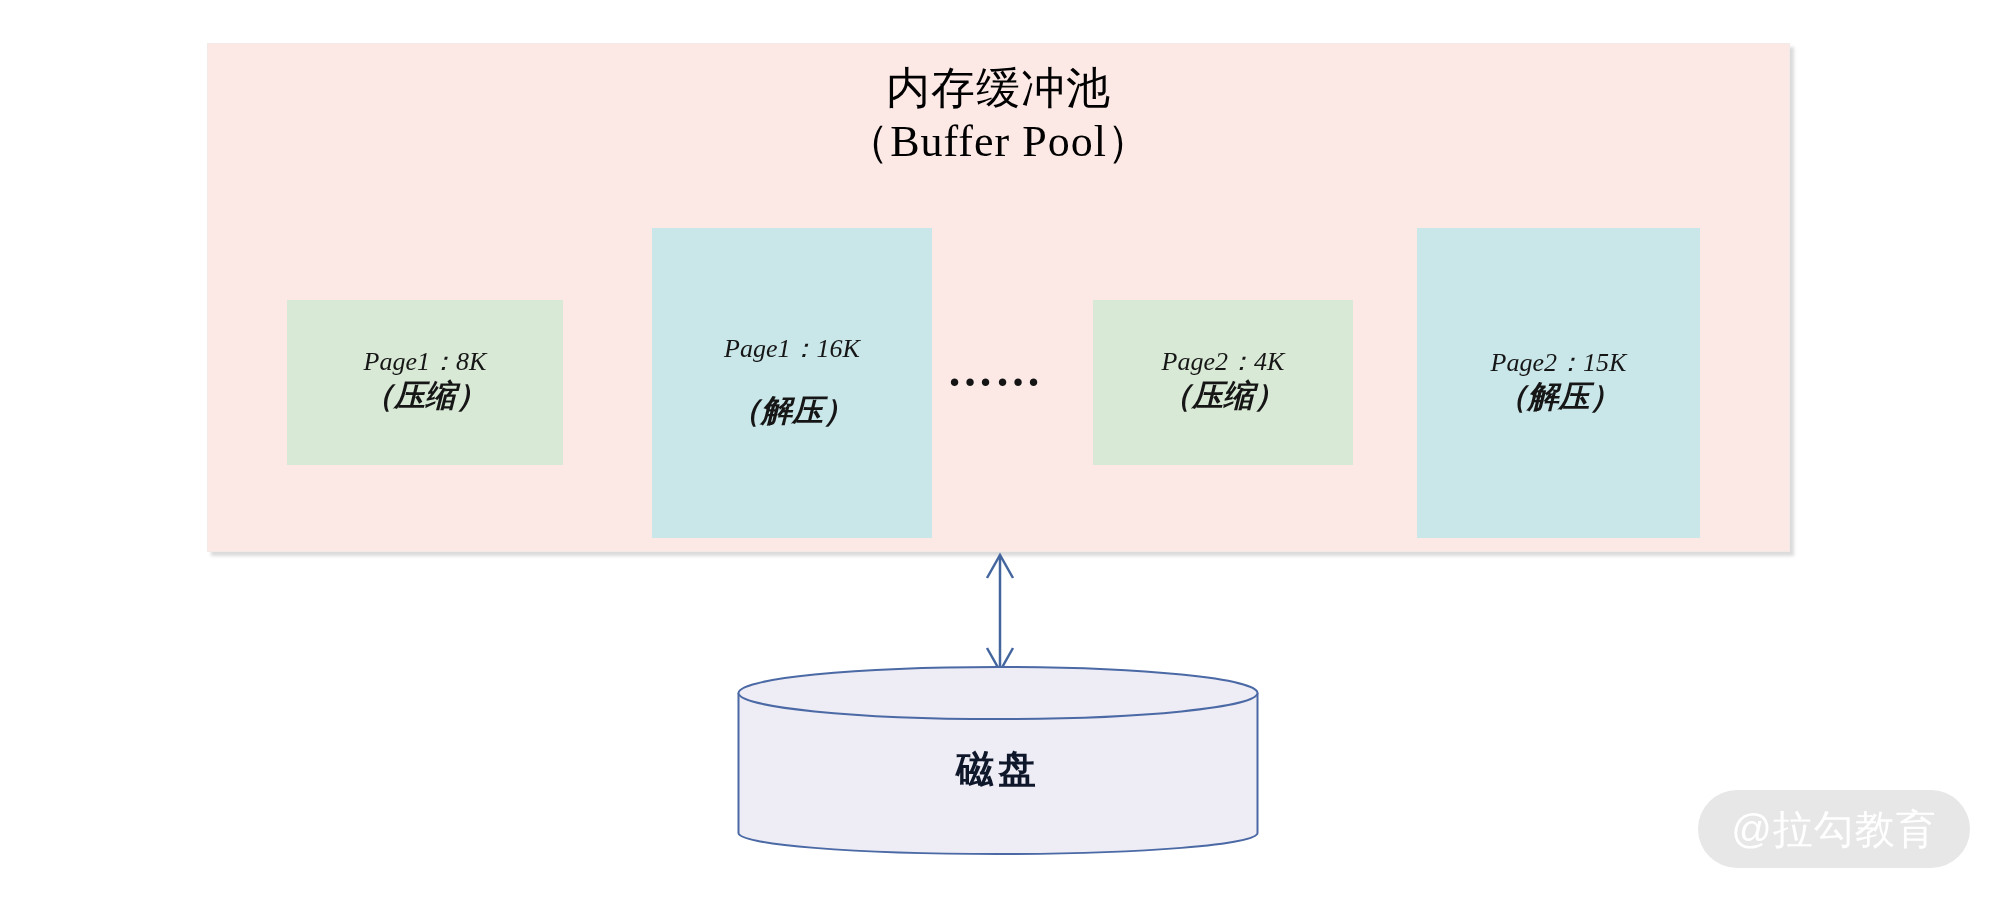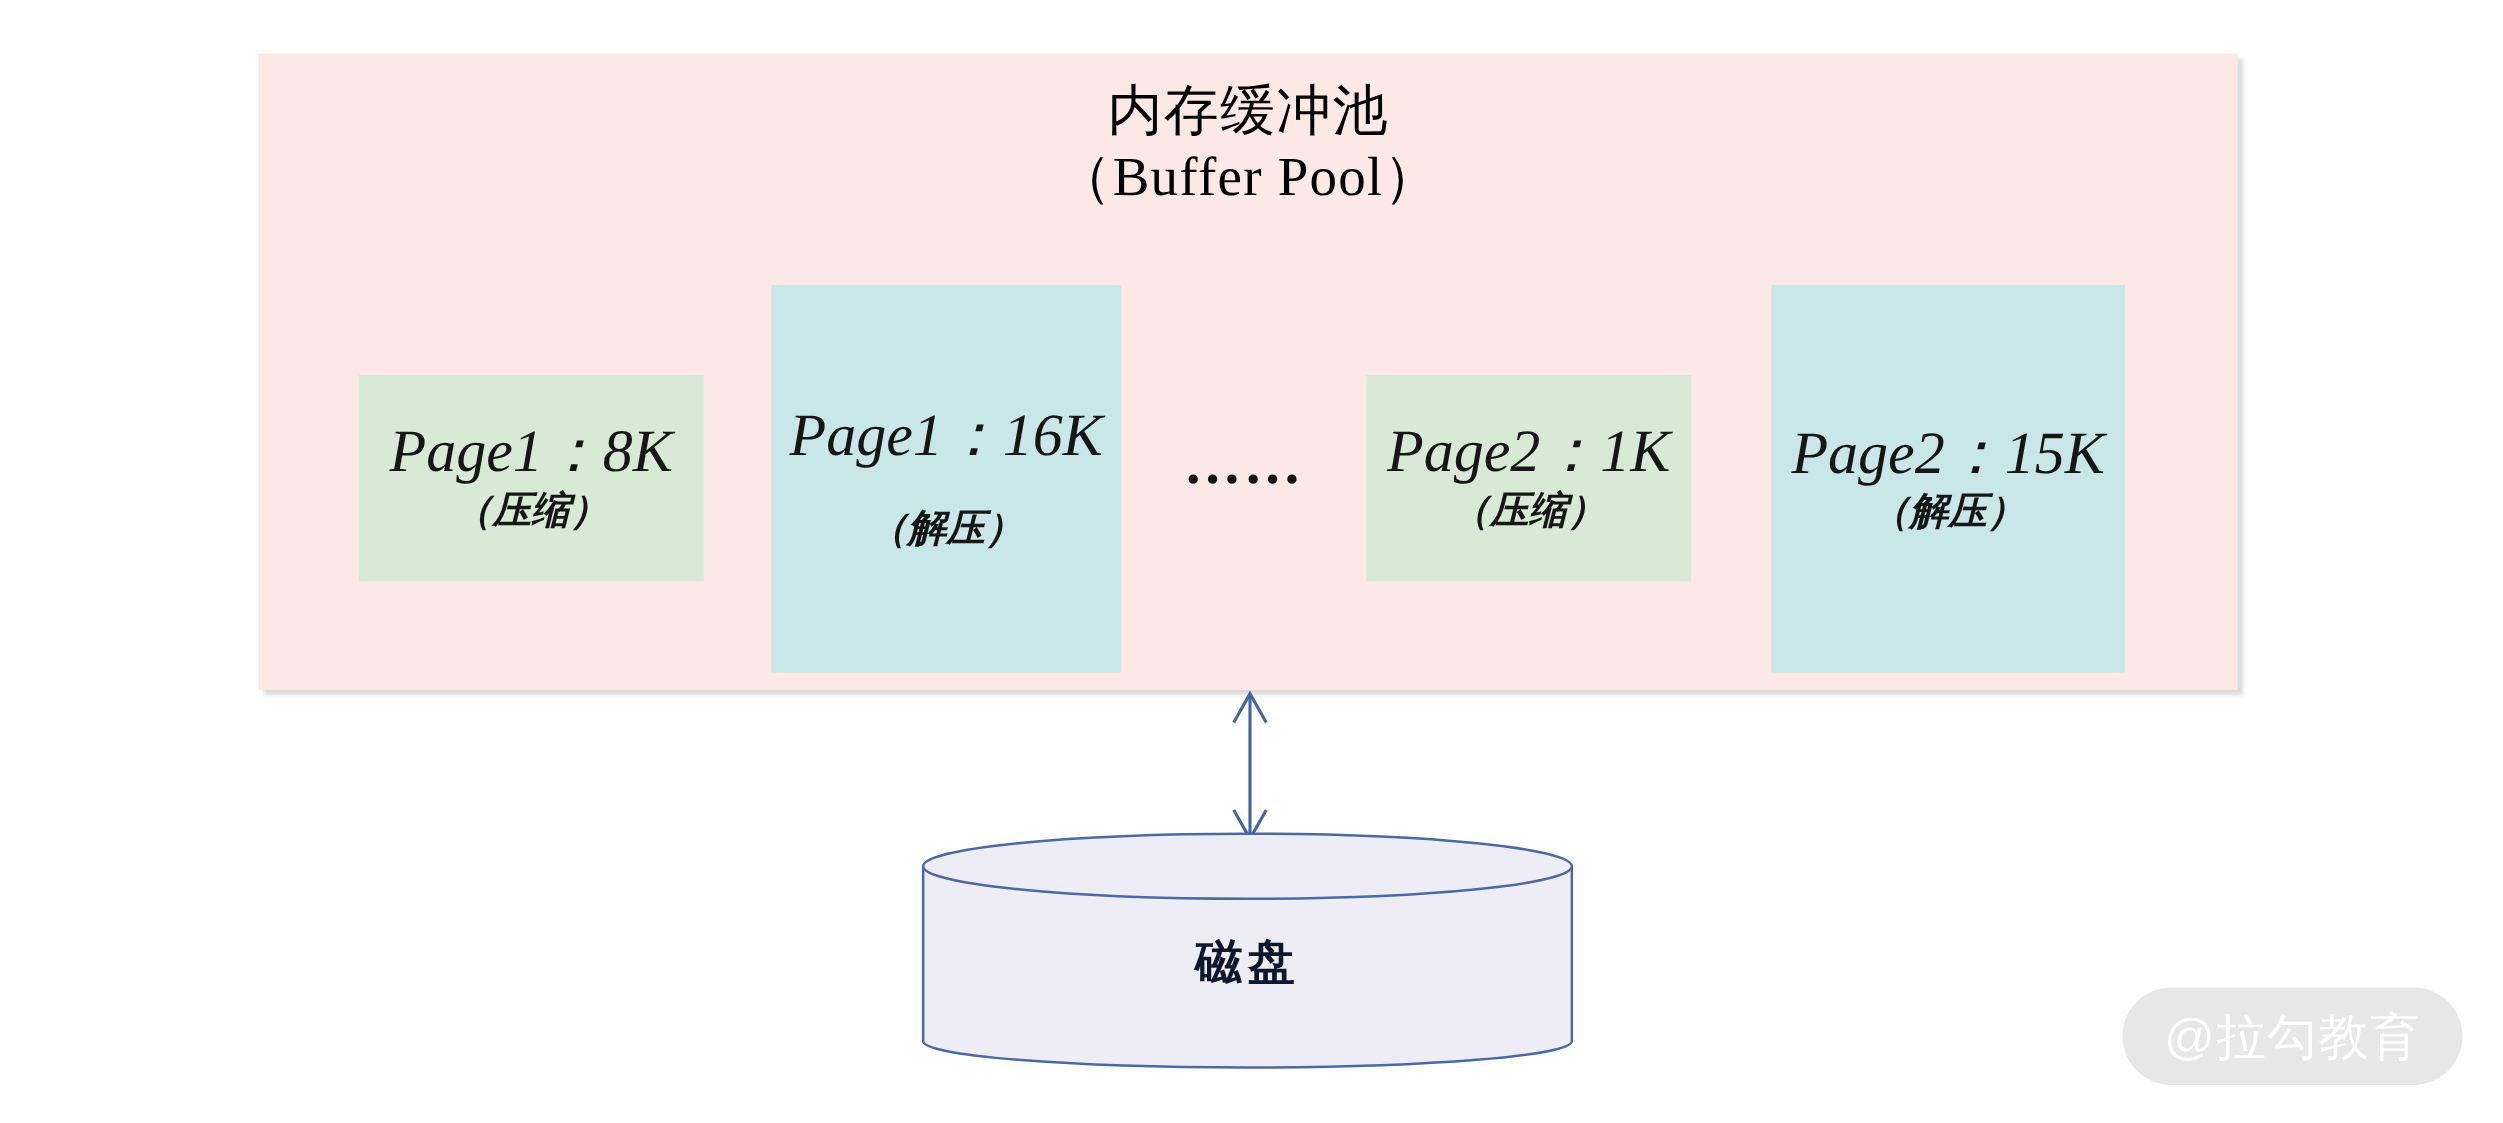--- a/index.html
+++ b/index.html
@@ -22,26 +22,26 @@
     position:absolute;left:0;top:18px;width:100%;
     text-align:center;font-weight:400;color:#000;
     font-size:44px;line-height:53px;letter-spacing:1px;
   }
   
   .page-box{
     position:absolute;
     display:flex;flex-direction:column;align-items:center;justify-content:center;
     font-style:italic;color:#161616;text-align:center;
   }
-  .page-box .l1{font-size:48px;line-height:1.08;white-space:nowrap;}
+  .page-box .l1{font-size:26px;line-height:1.08;white-space:nowrap;}
   .page-box .l2{font-size:31px;line-height:1.3;white-space:nowrap;font-weight:bold;}
   .page-green{background:var(--compressed-bg,#d8e9d6);}
   .page-blue{background:var(--decompressed-bg,#c9e6e9);}
   .pb1{left:287px;top:300px;width:276px;height:165px;}
-  .pb2{left:617px;top:228px;width:280px;height:310px;gap:28px;}
+  .pb2{left:652px;top:228px;width:280px;height:310px;gap:28px;}
   .pb3{left:1093px;top:300px;width:260px;height:165px;}
   .pb4{left:1417px;top:228px;width:283px;height:310px;}
   
   .dots{
     position:absolute;left:897px;top:330px;width:196px;height:80px;
     display:flex;align-items:center;justify-content:center;
     font-weight:700;font-size:46px;letter-spacing:2px;color:#141414;
   }
   
   .arrow-svg{position:absolute;left:980px;top:551px;}
@@ -90,21 +90,21 @@
   </div>
 
   <div class="page-box page-blue pb2">
     <div class="l1">Page1：16K</div>
     <div class="l2">（解压）</div>
   </div>
 
   <div class="dots">……</div>
 
   <div class="page-box page-green pb3">
-    <div class="l1">Page2：1K</div>
+    <div class="l1">Page2：4K</div>
     <div class="l2">（压缩）</div>
   </div>
 
   <div class="page-box page-blue pb4">
     <div class="l1">Page2：15K</div>
     <div class="l2">（解压）</div>
   </div>
 
   <svg class="arrow-svg" width="40" height="124" viewBox="0 0 40 124">
     <line x1="20" y1="4" x2="20" y2="120"></line>

